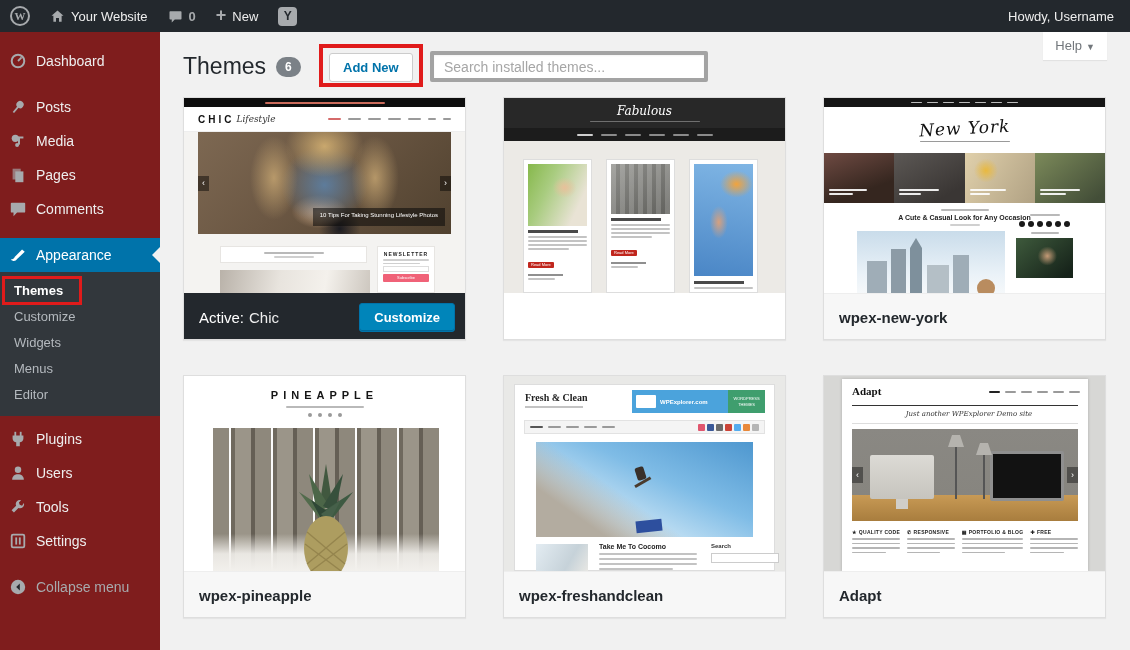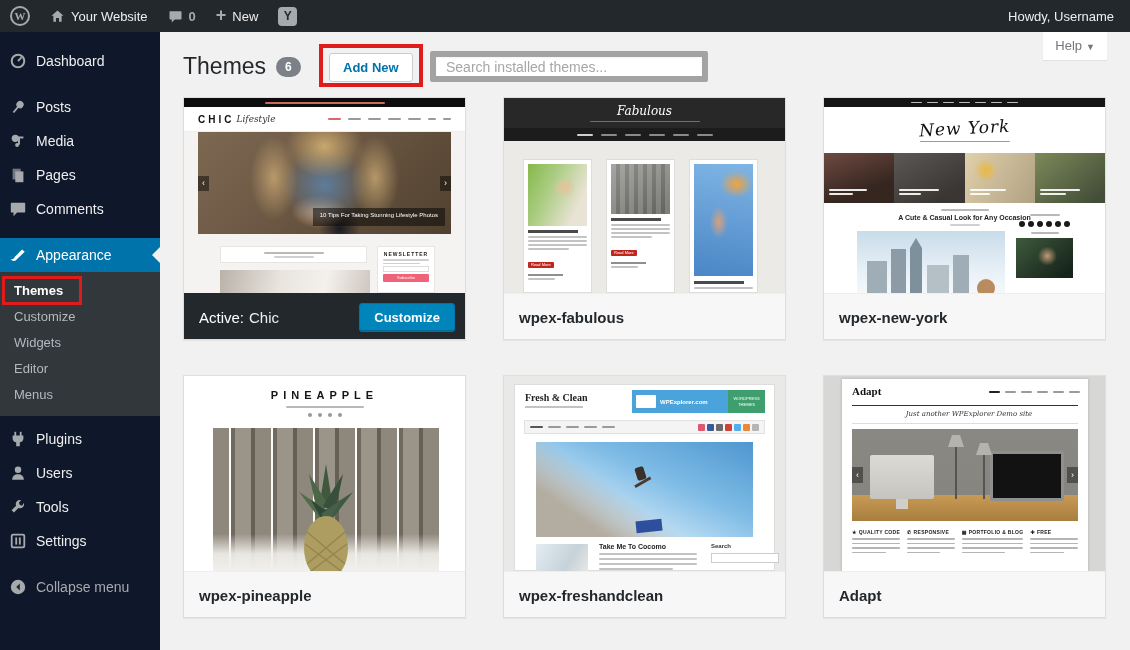--- a/index.html
+++ b/index.html
@@ -10,21 +10,21 @@
   .adminbar { position:absolute; top:0; left:0; right:0; height:32px; background:#23282d; display:flex; align-items:center; font-size:13px; color:#eee; z-index:50; }
   .ab-item { display:flex; align-items:center; gap:6px; padding:0 10px; height:32px; cursor:pointer; }
   .ab-right { margin-left:auto; padding-right:16px; font-size:13px; color:#eee; }
   .wplogo { width:20px; height:20px; border:2px solid #a7aaad; border-radius:50%; color:#a7aaad; font:bold 11px/16px "Liberation Serif", serif; text-align:center; }
   .ab-ico { fill:#a7aaad; }
   .ab-count { color:#a7aaad; font-weight:bold; }
   .ab-plus { color:#a7aaad; font-size:18px; font-weight:bold; line-height:1; margin-top:-2px; }
   .yoast { width:19px; height:19px; background:#a7aaad; border-radius:4px; color:#23282d; font:bold 12px/19px "Liberation Sans", sans-serif; text-align:center; }
 
   
-  .sidebar { position:absolute; top:32px; left:0; width:160px; bottom:0; background:#0f172a; font-size:14px; color:#eee; z-index:40; }
+  .sidebar { position:absolute; top:32px; left:0; width:160px; bottom:0; background:#7f1d1d; font-size:14px; color:#eee; z-index:40; }
   .menu-item { display:flex; align-items:center; height:34px; padding-left:9px; gap:9px; cursor:pointer; color:#eee; }
   .menu-item svg { flex:0 0 18px; fill:#a7aaad; }
   .sep { height:12px; }
   .menu-item.active { background:#0073aa; color:#fff; position:relative; }
   .menu-item.active svg { fill:#fff; }
   .menu-item.active::after { content:""; position:absolute; right:0; top:50%; margin-top:-8px; border:8px solid transparent; border-right-color:#f1f1f1; }
   .submenu { background:#32373c; padding:6px 0 8px; }
   .sub-item { height:26px; line-height:26px; padding-left:14px; font-size:13px; color:#b4b9be; cursor:pointer; }
   .sub-item.current { color:#fff; font-weight:bold; }
   .collapse { margin-top:12px; color:#a7aaad; }
@@ -35,21 +35,21 @@
   .ann-themes { left:2px; top:276px; width:80px; height:29px; border-width:3px; }
 
   
   .content { position:absolute; left:160px; top:32px; right:0; bottom:0; background:#f1f1f1; }
   .help-tab { position:absolute; top:0; right:23px; background:#fff; color:#72777c; font-size:13px; padding:6px 12px 7px; cursor:pointer; box-shadow:0 1px 1px rgba(0,0,0,.06); }
   .help-caret { font-size:9px; margin-left:4px; }
   .page-title { position:absolute; left:23px; top:20px; display:flex; align-items:center; }
   .page-title h1 { font-size:23px; font-weight:400; color:#23282d; line-height:29px; }
   .count-badge { margin-left:10px; background:#7b8187; color:#fff; font-size:12px; font-weight:bold; border-radius:11px; padding:3px 9px; }
   .add-new { position:absolute; left:169px; top:21px; height:29px; padding:0 13px; background:#fff; border:1px solid #ccc; border-radius:3px; color:#0073aa; font-size:13px; font-family:"Liberation Sans",sans-serif; font-weight:bold; cursor:pointer; }
-  .search-box { position:absolute; left:270px; top:19px; width:278px; height:31px; border:6px solid #a3a3a3; border-radius:2px; background:#fff; font-size:14px; padding:0 10px; color:#32373c; box-shadow:inset 0 1px 2px rgba(0,0,0,.05); }
+  .search-box { position:absolute; left:270px; top:19px; width:278px; height:31px; border:4px solid #a3a3a3; border-radius:2px; background:#fff; font-size:14px; padding:0 10px; color:#32373c; box-shadow:inset 0 1px 2px rgba(0,0,0,.05); }
   .search-box::placeholder { color:#a6a6a6; }
 
   
   .grid { position:absolute; left:23px; top:65px; display:grid; grid-template-columns:repeat(3,283px); gap:35px 37px; }
   .card { width:283px; height:243px; background:#fff; border:1px solid #dedede; box-shadow:0 1px 1px rgba(0,0,0,.05); cursor:pointer; position:relative; overflow:hidden; }
   .preview { position:relative; height:195px; overflow:hidden; background:#fff; }
   .namebar { height:47px; background:#f7f7f7; border-top:1px solid #eee; font-size:15px; font-weight:bold; color:#23282d; padding:15px 0 0 15px; }
   .activebar { height:48px; background:#23282d; display:flex; align-items:center; padding:0 10px 0 15px; color:#fff; font-size:15px; }
   .activebar .alabel { font-weight:normal; }
   .activebar .aname { font-weight:400; color:#eee; margin-left:5px; }
@@ -268,22 +268,22 @@
   <div class="menu-item active">
     <svg width="18" height="18" viewBox="0 0 20 20">
         <path d="M2 15 c2.5 0 3.5 -1 4.5 -3 l8 -8 3 2.5 -8.5 8 c-1.5 2.5 -4.5 3 -7 .5 z"></path>
       </svg>
     <span>Appearance</span>
   </div>
   <div class="submenu">
     <div class="sub-item current">Themes</div>
     <div class="sub-item">Customize</div>
     <div class="sub-item">Widgets</div>
+    <div class="sub-item">Menus</div>
     <div class="sub-item">Editor</div>
-    <div class="sub-item">Menus</div>
   </div>
   <div style="height:6px"></div>
   <div class="menu-item">
     <svg width="18" height="18" viewBox="0 0 20 20">
         <rect x="6" y="2" width="2" height="5"></rect>
         <rect x="12" y="2" width="2" height="5"></rect>
         <path d="M4 6 h12 v3.5 c0 2.5 -2 4 -4 4.2 V18 h-4 v-4.3 c-2 -.2 -4 -1.7 -4 -4.2 z"></path>
       </svg>
     <span>Plugins</span>
   </div>
@@ -401,21 +401,20 @@
           <span class="ln"></span><span class="ln"></span><span class="ln"></span><span class="ln" style="width:70%"></span>
           <span class="f-chip">Read More</span>
           <div class="f-meta"></div><span class="ln" style="width:45%"></span>
         </div>
         <div class="f-card" style="left:185px; top:61px; width:69px; height:134px;">
           <div class="f-photo" style="height:112px; background:radial-gradient(22px 18px at 72% 18%, #f2a33c 0%, rgba(242,163,60,0) 75%), radial-gradient(12px 22px at 42% 52%, #d6a07e 0%, rgba(214,160,126,0) 75%), linear-gradient(10deg,#4a86c6 0%,#7fb5e4 100%);"></div>
           <div class="f-h" style="margin-top:5px"></div>
           <span class="ln"></span>
         </div>
       </div>
-      <div class="namebar">wpex-fabulous</div>
     </div>
 
     <div class="card">
       <div class="preview ny">
         <div class="n-top">
           <i class="ln"></i>
             <i class="ln"></i>
             <i class="ln"></i>
             <i class="ln"></i>
             <i class="ln"></i>

